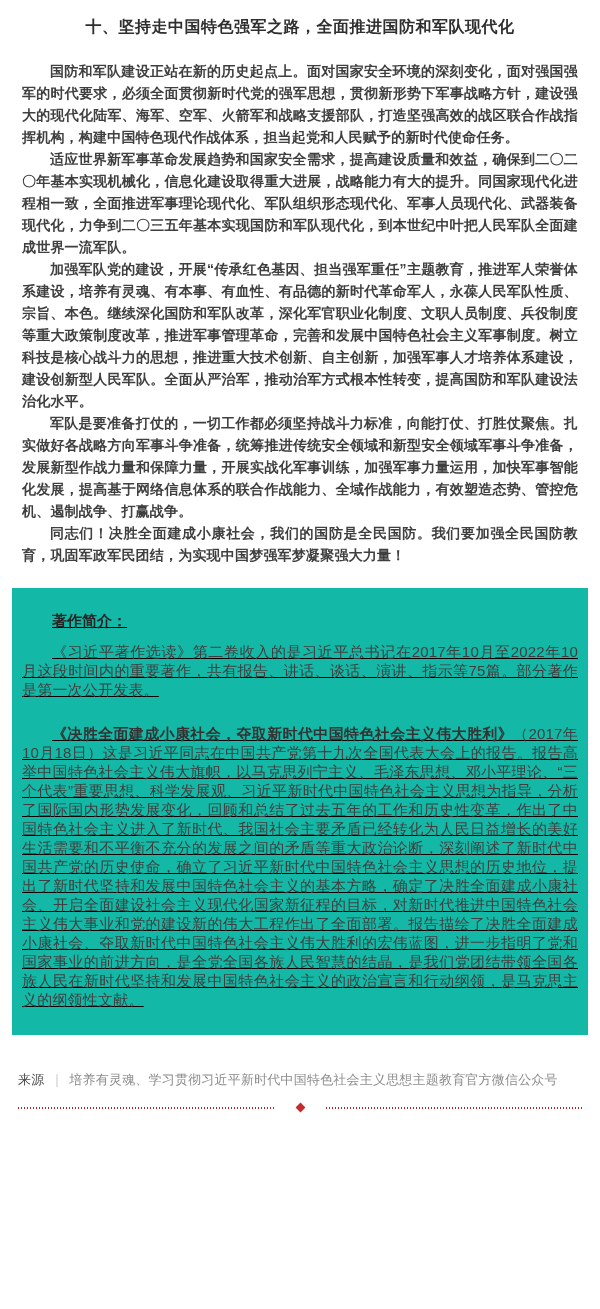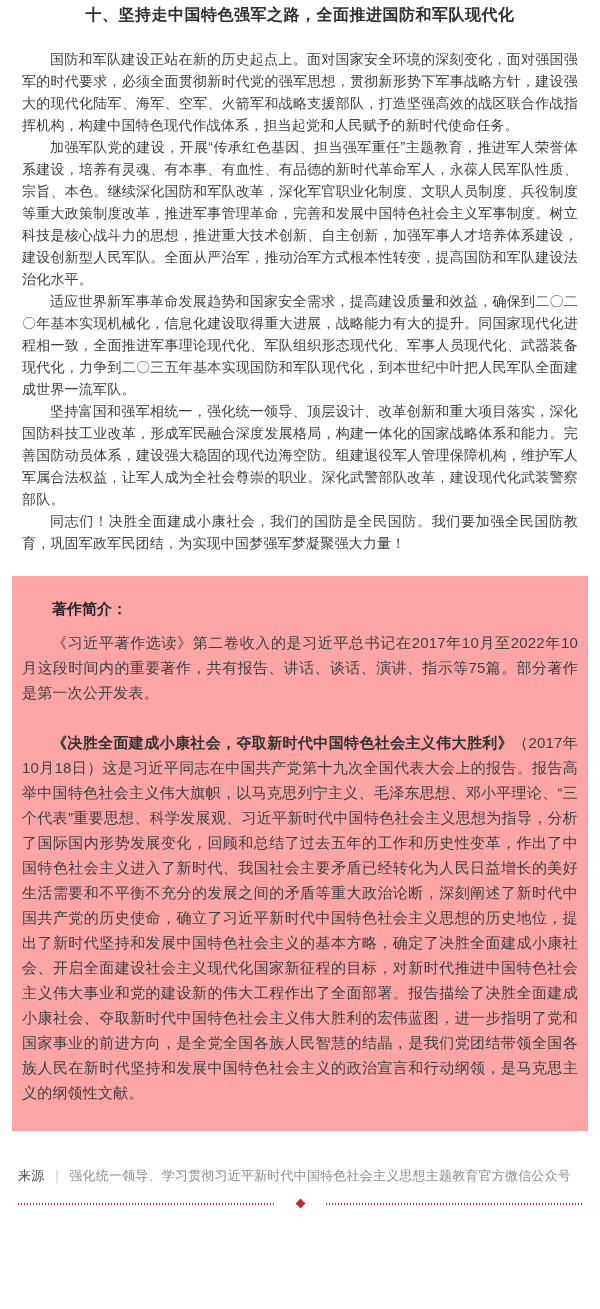--- a/index.html
+++ b/index.html
@@ -4,58 +4,59 @@
 <style>
   * { box-sizing: border-box; margin: 0; padding: 0; }
   html, body { background: #ffffff; }
   body {
     width: 600px;
     height: 1309px;
     overflow: hidden;
     font-family: "Liberation Sans", "DejaVu Sans", sans-serif;
     -webkit-font-smoothing: antialiased;
   }
-  .page { width: 600px; height: 1309px; padding-top: 4px; }
+  .page { width: 600px; height: 1309px; padding-top: 16px; }
 
   .title {
     font-size: 16px;
     font-weight: bold;
     color: #2f2f2f;
     text-align: center;
     line-height: 22px;
     margin: 0 30px 22px 30px;
     letter-spacing: 0.5px;
   }
 
-  .body-text { margin: 0 22px; }
+  .body-text { margin: 0 22px; font-weight: bold; }
   .body-text p {
     font-size: 14px;
     line-height: 22px;
     color: #3f3f3f;
     text-align: justify;
     text-indent: 2em;
     letter-spacing: 0.2px;
   }
 
   .intro-box {
     margin: 22px 12px 0 12px;
-    background: #fca5a5;
+    background: #14b8a6;
     padding: 22px 10px 26px 10px;
+    text-decoration: underline;
   }
   .intro-box .box-heading {
     font-size: 15px;
     font-weight: bold;
     color: #262626;
     line-height: 22px;
     text-indent: 2em;
     margin-bottom: 10px;
   }
   .intro-box p.box-para {
     font-size: 15px;
-    line-height: 25px;
+    line-height: 19px;
     color: #3f3f3f;
     text-align: justify;
     text-indent: 2em;
     letter-spacing: 0.2px;
   }
   .intro-box p.box-para + p.box-para { margin-top: 25px; }
   .intro-box .work-title { font-weight: bold; color: #333333; }
 
   .footer { margin-top: 36px; }
   .source-line {
@@ -89,35 +90,35 @@
 </style>
 </head>
 <body>
 
 <div class="page">
 
   <h1 class="title">十、坚持走中国特色强军之路，全面推进国防和军队现代化</h1>
 
   <div class="body-text">
     <p>国防和军队建设正站在新的历史起点上。面对国家安全环境的深刻变化，面对强国强军的时代要求，必须全面贯彻新时代党的强军思想，贯彻新形势下军事战略方针，建设强大的现代化陆军、海军、空军、火箭军和战略支援部队，打造坚强高效的战区联合作战指挥机构，构建中国特色现代作战体系，担当起党和人民赋予的新时代使命任务。</p>
+    <p>适应世界新军事革命发展趋势和国家安全需求，提高建设质量和效益，确保到二〇二〇年基本实现机械化，信息化建设取得重大进展，战略能力有大的提升。同国家现代化进程相一致，全面推进军事理论现代化、军队组织形态现代化、军事人员现代化、武器装备现代化，力争到二〇三五年基本实现国防和军队现代化，到本世纪中叶把人民军队全面建成世界一流军队。</p>
     <p>加强军队党的建设，开展“传承红色基因、担当强军重任”主题教育，推进军人荣誉体系建设，培养有灵魂、有本事、有血性、有品德的新时代革命军人，永葆人民军队性质、宗旨、本色。继续深化国防和军队改革，深化军官职业化制度、文职人员制度、兵役制度等重大政策制度改革，推进军事管理革命，完善和发展中国特色社会主义军事制度。树立科技是核心战斗力的思想，推进重大技术创新、自主创新，加强军事人才培养体系建设，建设创新型人民军队。全面从严治军，推动治军方式根本性转变，提高国防和军队建设法治化水平。</p>
-    <p>适应世界新军事革命发展趋势和国家安全需求，提高建设质量和效益，确保到二〇二〇年基本实现机械化，信息化建设取得重大进展，战略能力有大的提升。同国家现代化进程相一致，全面推进军事理论现代化、军队组织形态现代化、军事人员现代化、武器装备现代化，力争到二〇三五年基本实现国防和军队现代化，到本世纪中叶把人民军队全面建成世界一流军队。</p>
-    <p>坚持富国和强军相统一，强化统一领导、顶层设计、改革创新和重大项目落实，深化国防科技工业改革，形成军民融合深度发展格局，构建一体化的国家战略体系和能力。完善国防动员体系，建设强大稳固的现代边海空防。组建退役军人管理保障机构，维护军人军属合法权益，让军人成为全社会尊崇的职业。深化武警部队改革，建设现代化武装警察部队。</p>
+    <p>军队是要准备打仗的，一切工作都必须坚持战斗力标准，向能打仗、打胜仗聚焦。扎实做好各战略方向军事斗争准备，统筹推进传统安全领域和新型安全领域军事斗争准备，发展新型作战力量和保障力量，开展实战化军事训练，加强军事力量运用，加快军事智能化发展，提高基于网络信息体系的联合作战能力、全域作战能力，有效塑造态势、管控危机、遏制战争、打赢战争。</p>
     <p>同志们！决胜全面建成小康社会，我们的国防是全民国防。我们要加强全民国防教育，巩固军政军民团结，为实现中国梦强军梦凝聚强大力量！</p>
   </div>
 
   <div class="intro-box">
     <p class="box-heading">著作简介：</p>
     <p class="box-para">《习近平著作选读》第二卷收入的是习近平总书记在2017年10月至2022年10月这段时间内的重要著作，共有报告、讲话、谈话、演讲、指示等75篇。部分著作是第一次公开发表。</p>
     <p class="box-para"><span class="work-title">《决胜全面建成小康社会，夺取新时代中国特色社会主义伟大胜利》</span><span>（2017年10月18日）这是习近平同志在中国共产党第十九次全国代表大会上的报告。报告高举中国特色社会主义伟大旗帜，以马克思列宁主义、毛泽东思想、邓小平理论、“三个代表”重要思想、科学发展观、习近平新时代中国特色社会主义思想为指导，分析了国际国内形势发展变化，回顾和总结了过去五年的工作和历史性变革，作出了中国特色社会主义进入了新时代、我国社会主要矛盾已经转化为人民日益增长的美好生活需要和不平衡不充分的发展之间的矛盾等重大政治论断，深刻阐述了新时代中国共产党的历史使命，确立了习近平新时代中国特色社会主义思想的历史地位，提出了新时代坚持和发展中国特色社会主义的基本方略，确定了决胜全面建成小康社会、开启全面建设社会主义现代化国家新征程的目标，对新时代推进中国特色社会主义伟大事业和党的建设新的伟大工程作出了全面部署。报告描绘了决胜全面建成小康社会、夺取新时代中国特色社会主义伟大胜利的宏伟蓝图，进一步指明了党和国家事业的前进方向，是全党全国各族人民智慧的结晶，是我们党团结带领全国各族人民在新时代坚持和发展中国特色社会主义的政治宣言和行动纲领，是马克思主义的纲领性文献。</span></p>
   </div>
 
   <div class="footer">
     <p class="source-line">
-      <span class="source-label">来源</span><span class="source-sep">｜</span><span class="source-text">强化统一领导、学习贯彻习近平新时代中国特色社会主义思想主题教育官方微信公众号</span>
+      <span class="source-label">来源</span><span class="source-sep">｜</span><span class="source-text">培养有灵魂、学习贯彻习近平新时代中国特色社会主义思想主题教育官方微信公众号</span>
     </p>
     <div class="divider">
       <span class="dotted-line"></span>
       <span class="diamond"></span>
       <span class="dotted-line"></span>
     </div>
   </div>
 
 </div>
 

